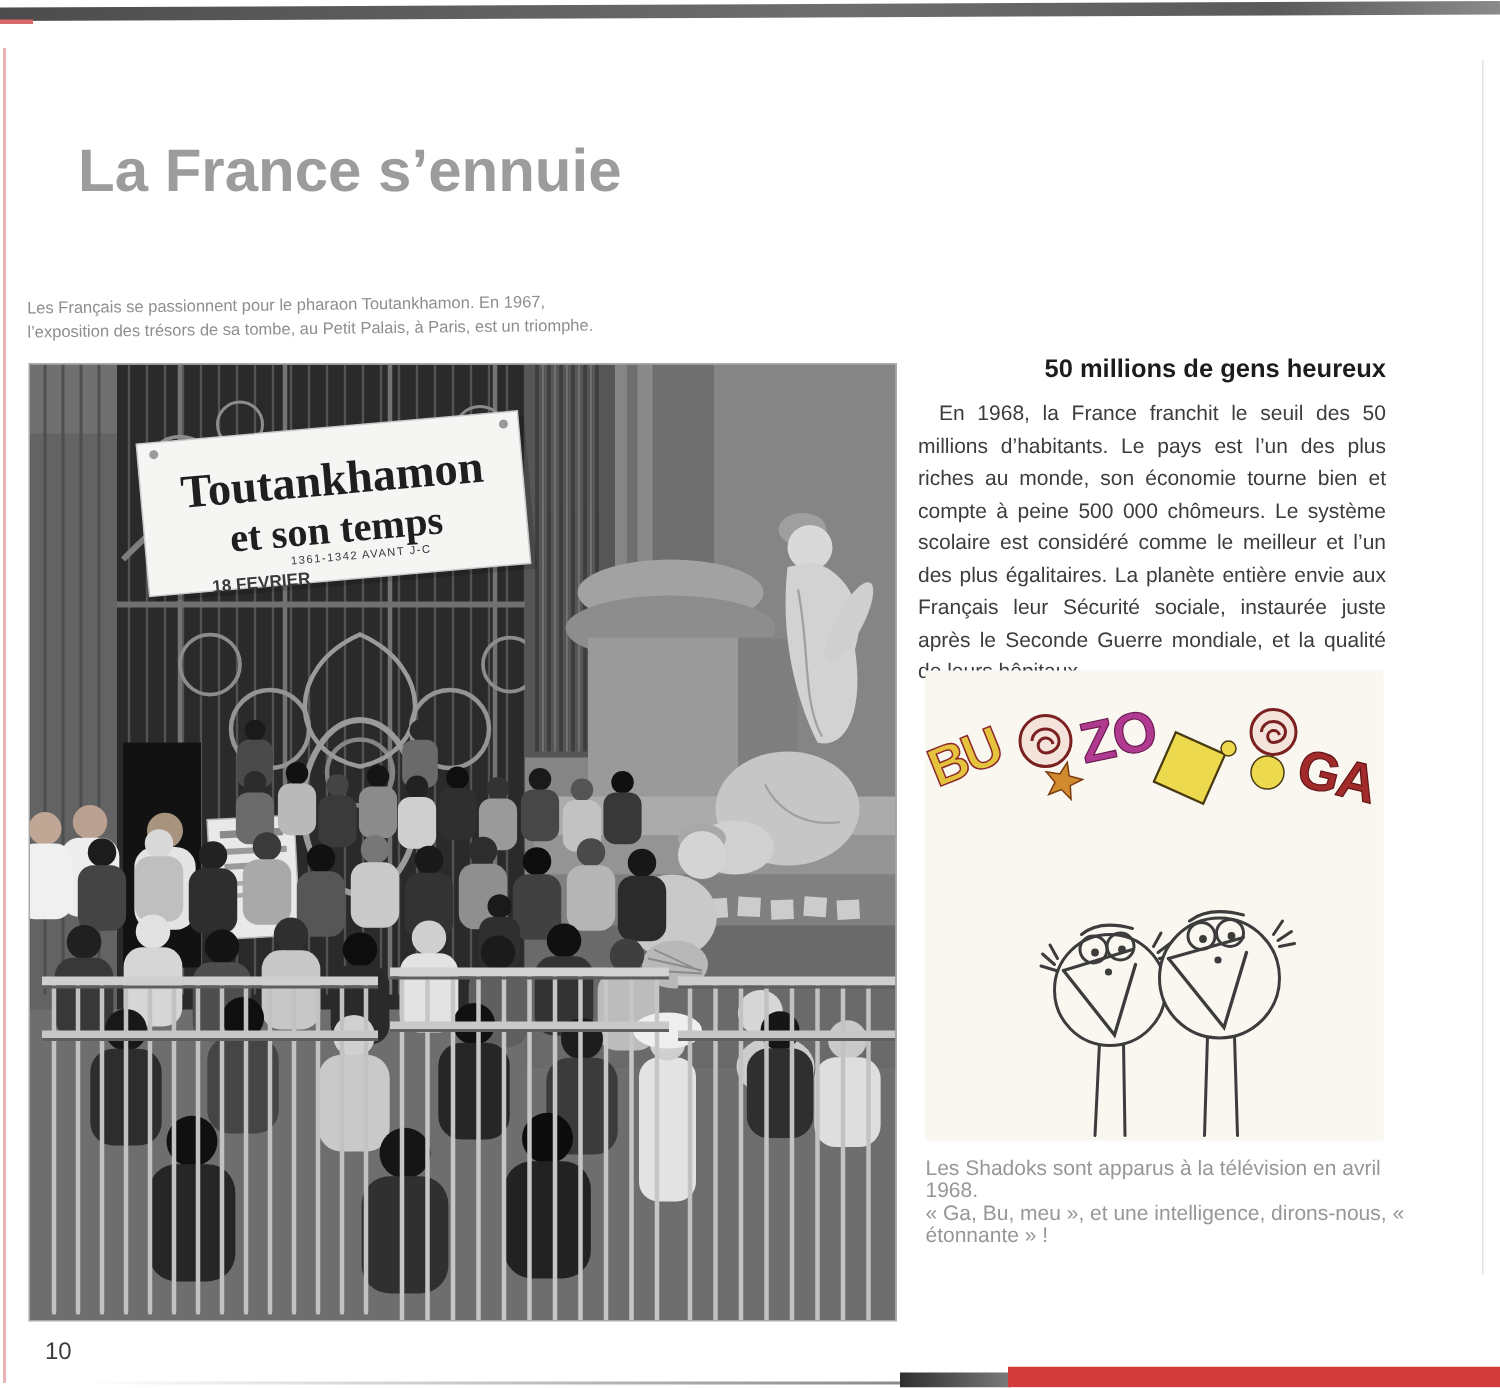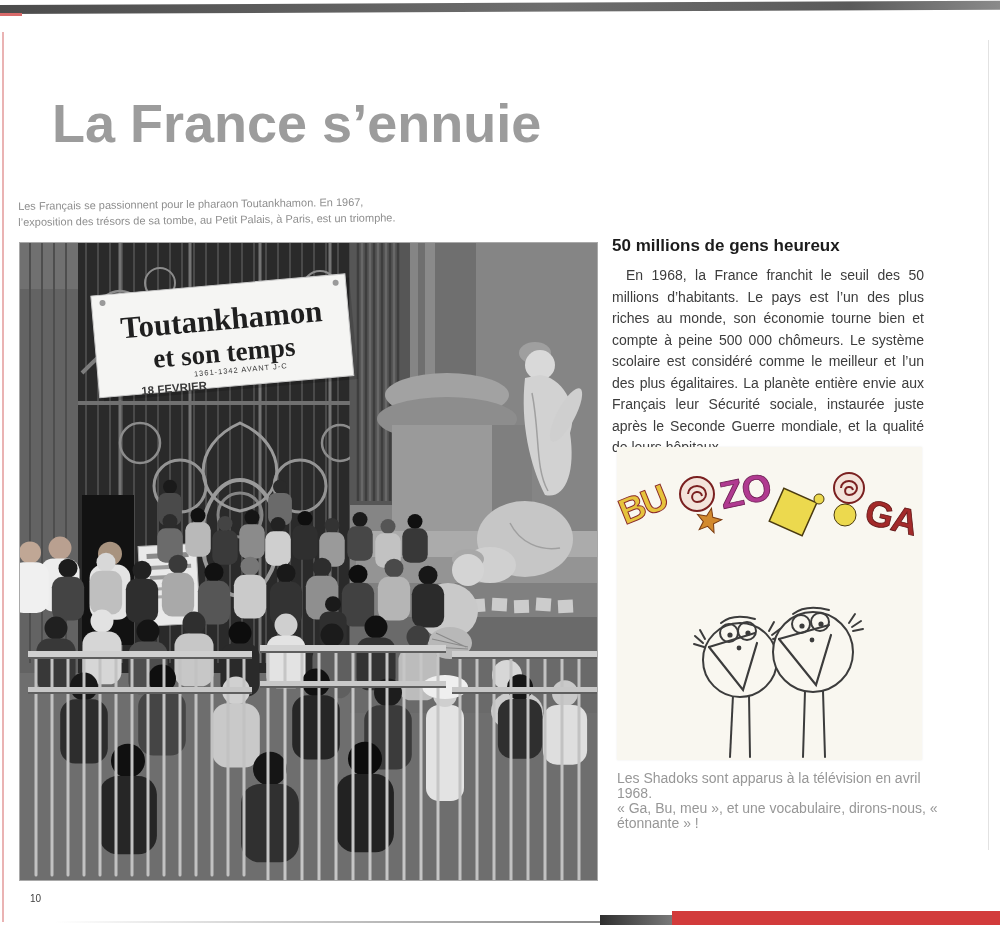--- a/index.html
+++ b/index.html
@@ -8,41 +8,41 @@
 
   
   .top-edge{position:absolute;left:0;top:5px;width:1000px;height:9px;
     background:linear-gradient(to right,#4c4c4c,#6e6e6e 55%,#5a5a5a 85%,#8a8a8a);
     transform:rotate(-0.25deg);transform-origin:left center;}
   .top-red-tick{position:absolute;left:0;top:13px;width:22px;height:3px;background:#d96a6a;}
   .left-edge-line{position:absolute;left:2px;top:32px;width:2px;height:890px;background:#eab3b3;}
   .right-edge-line{position:absolute;left:988px;top:40px;width:1px;height:810px;background:#e2e2e2;}
 
   .page-title{position:absolute;left:52px;top:92px;margin:0;
-    font-size:54px;font-weight:bold;color:#9c9c9c;letter-spacing:0px;white-space:nowrap;}
+    font-size:40px;font-weight:bold;color:#9c9c9c;letter-spacing:0px;white-space:nowrap;}
 
   .intro-caption{position:absolute;left:18px;top:199px;width:420px;
     font-size:11px;line-height:15.5px;color:#8e8e8e;
     transform:rotate(-0.7deg);transform-origin:left top;}
 
   .photo{position:absolute;left:20px;top:243px;width:577px;height:637px;
     outline:1px solid #a9a9a9;background:#6e6e6e;}
   .photo svg{display:block;}
   .ph{fill:var(--h,#222);} .pb{fill:var(--b,#555);}
 
   .article{position:absolute;left:612px;top:236px;width:312px;color:#3c3c3c;}
-  .article h2{margin:0 0 9px 0;font-size:17px;font-weight:bold;color:#1c1c1c;}
+  .article h2{margin:0 0 9px 0;font-size:17px;font-weight:bold;color:#1c1c1c;text-align:right;}
   .article p{margin:0;font-size:14px;line-height:21.5px;text-align:justify;text-indent:14px;}
 
   .shadoks-box{position:absolute;left:617px;top:447px;width:305px;height:313px;
     background:#f9f7f0;box-shadow:0 0 2px rgba(0,0,0,0.08);}
   .shadoks-caption{position:absolute;left:617px;top:771px;width:330px;
     font-size:14px;line-height:15px;color:#979797;}
 
-  .page-number{position:absolute;left:30px;top:893px;font-size:10px;color:#3f3f3f;}
+  .page-number{position:absolute;left:30px;top:893px;font-size:16px;color:#3f3f3f;}
   .bottom-hairline{position:absolute;left:55px;top:921px;width:545px;height:2px;
     background:linear-gradient(to right,rgba(120,120,120,0),#8a8a8a);}
   .bottom-dark{position:absolute;left:600px;top:915px;width:74px;height:10px;
     background:linear-gradient(to right,#2f2f2f,#7b7b7b);}
   .bottom-red{position:absolute;left:672px;top:911px;width:328px;height:14px;}
 
   text{user-select:none;}
   .sign-serif{font-family:"Liberation Serif", serif;font-weight:bold;fill:#1f1f1f;}
   .sign-small{font-family:"Liberation Sans", sans-serif;fill:#3a3a3a;}
   .shadok-letter{font-family:"Liberation Sans", sans-serif;font-weight:bold;}
@@ -334,21 +334,21 @@
       <path d="M176,167 q13,-10 36,-4"></path>
       <path d="M232,176 l6,-9 M235,180 l9,-6 M236,184 l10,-2"></path>
       <circle cx="195" cy="193" r="1.4" fill="#3c3c3c"></circle>
     </g>
   </g>
 </svg>
 </div>
 
 <div class="shadoks-caption">
   <div>Les Shadoks sont apparus à la télévision en avril 1968.</div>
-  <div>« Ga, Bu, meu », et une vocabulaire, dirons-nous, « étonnante » !</div>
+  <div>« Ga, Bu, meu », et une intelligence, dirons-nous, « étonnante » !</div>
 </div>
 
 <div class="page-number">10</div>
 <div class="bottom-hairline"></div>
 <div class="bottom-dark"></div>
 <svg class="bottom-red" width="328" height="14">
   <rect x="0" y="0" width="328" height="14" fill="#d23b3b"></rect>
 </svg>
 
 </body></html>

